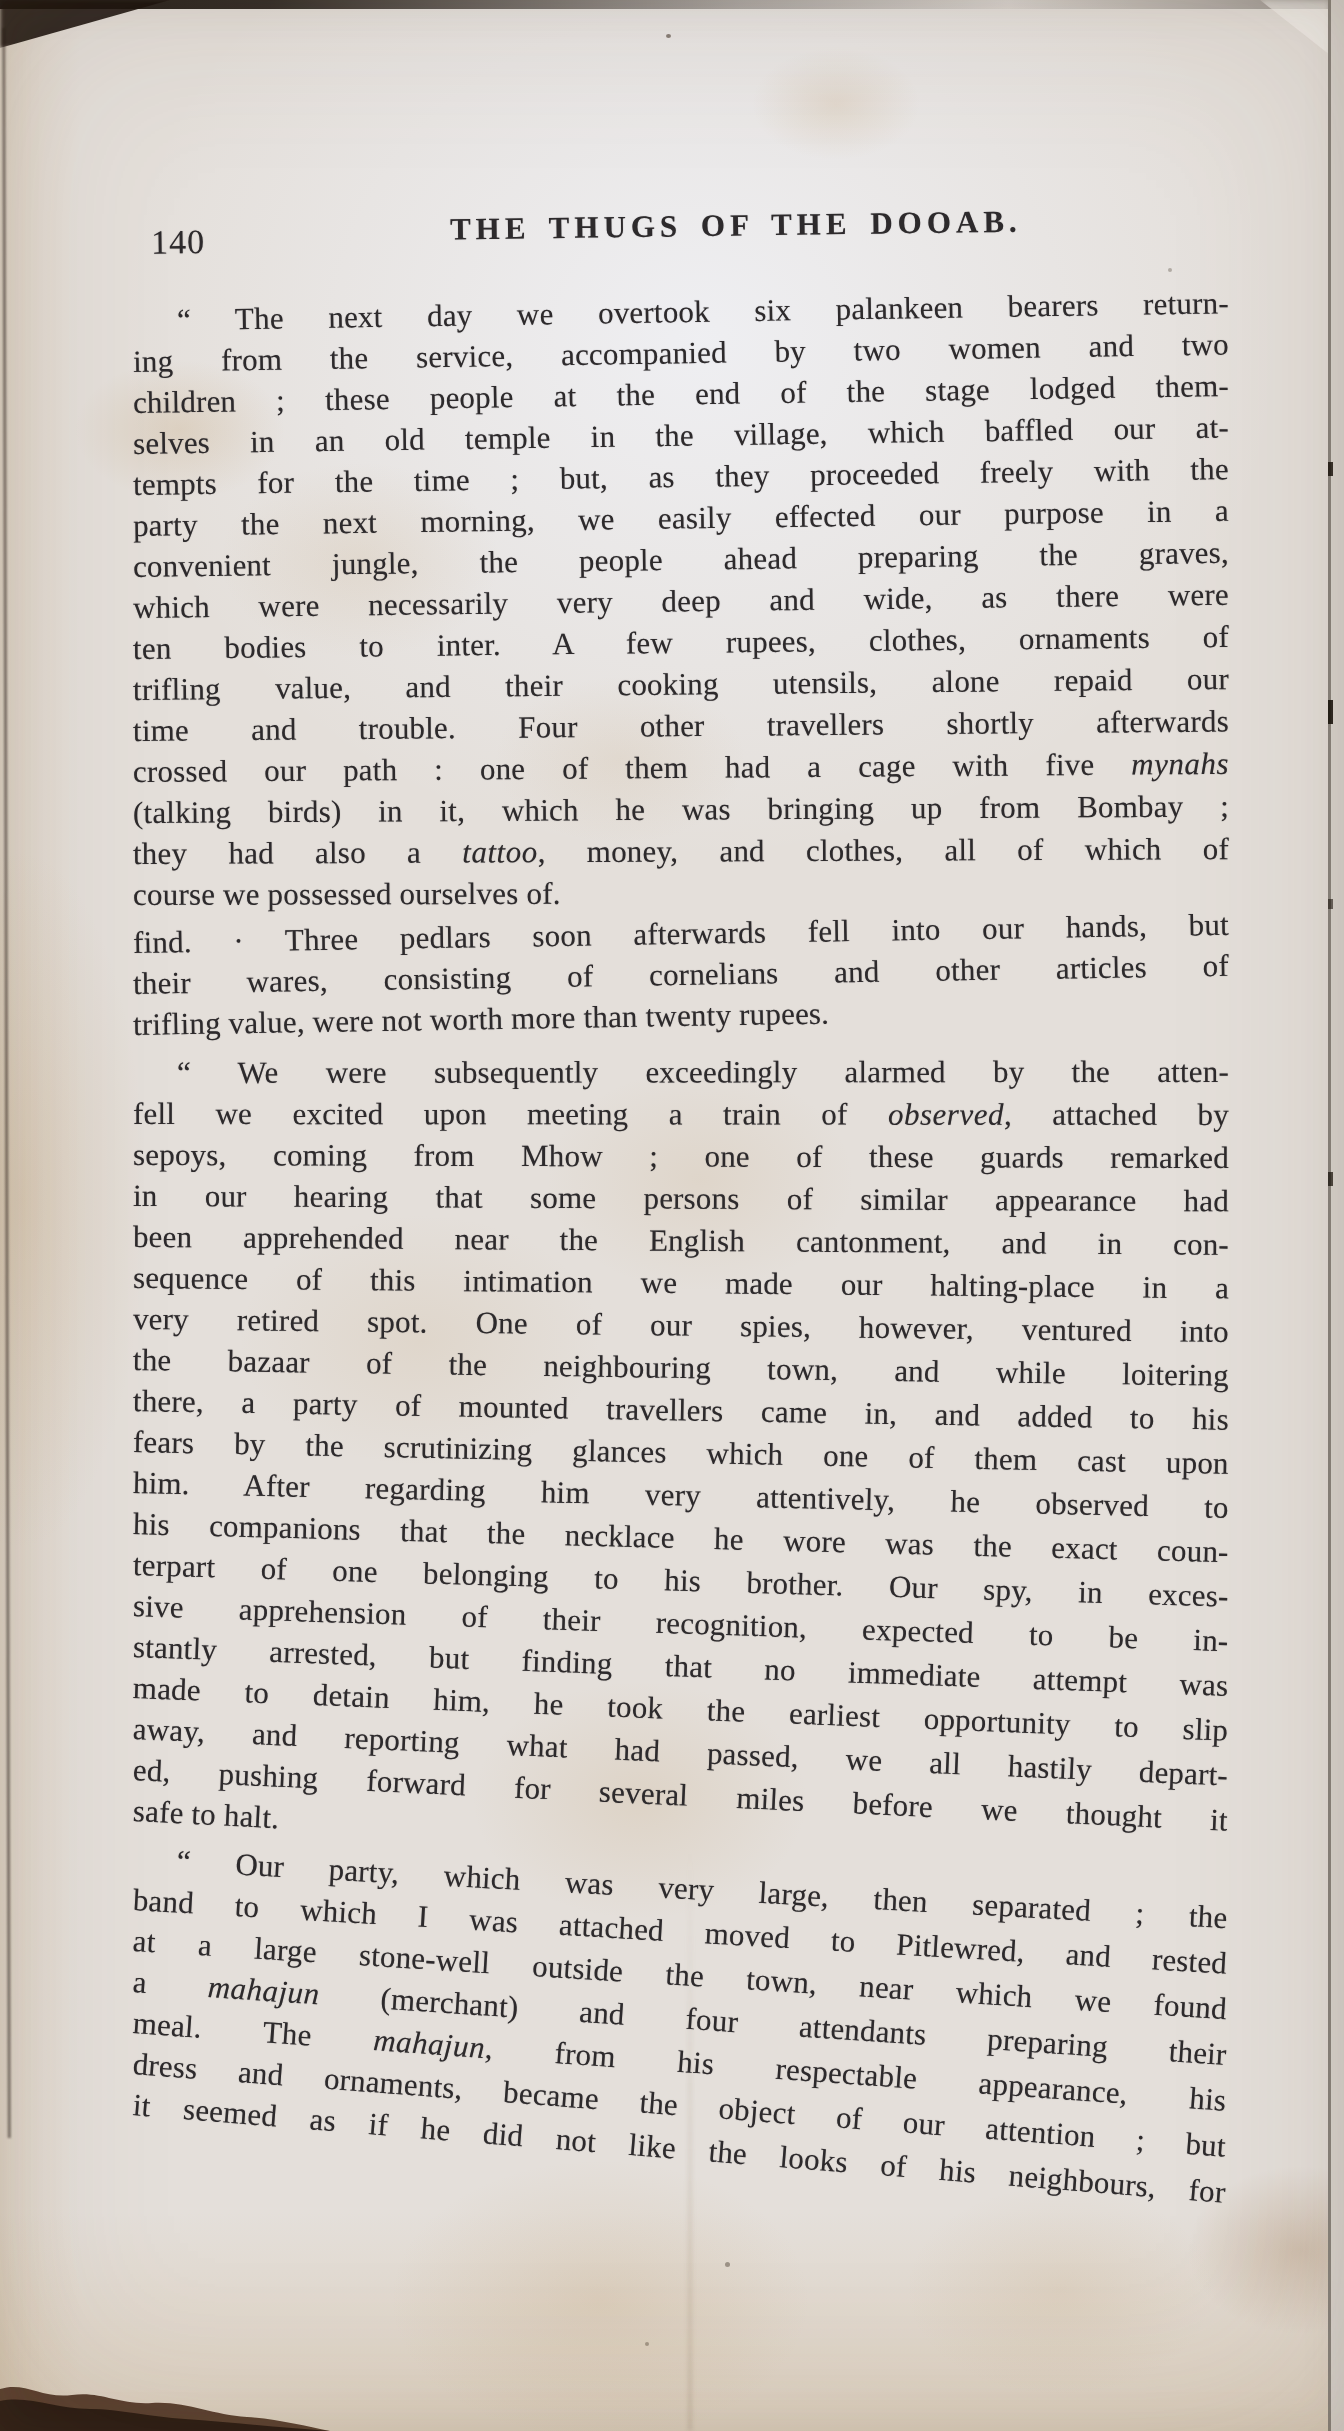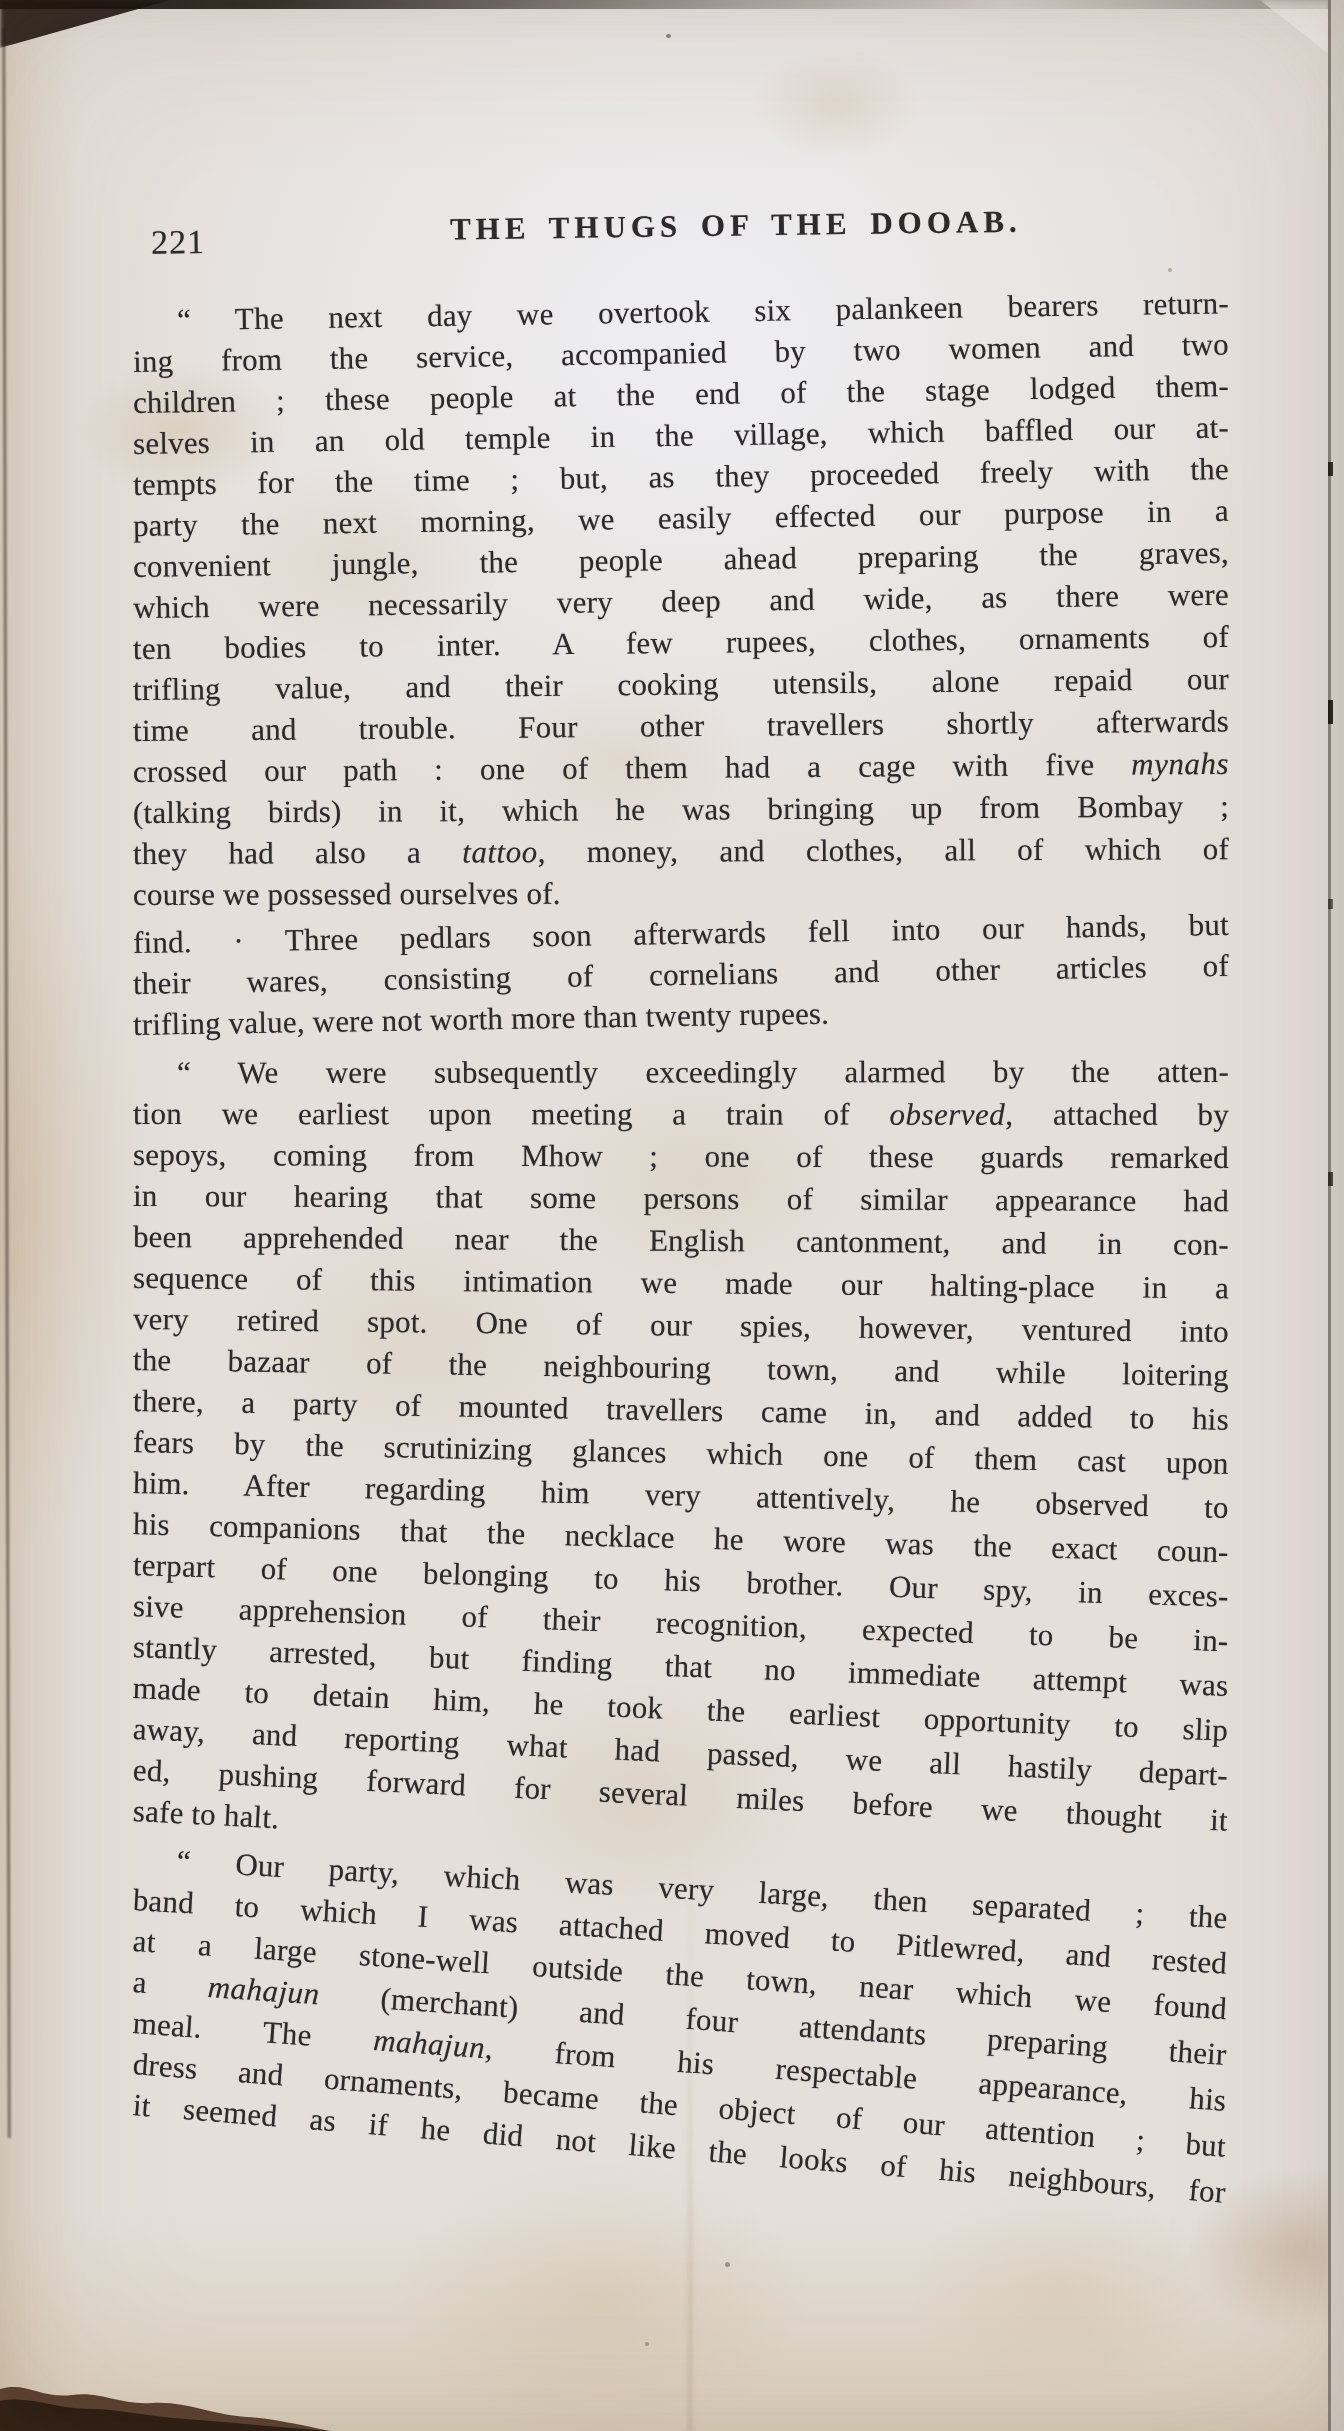--- a/index.html
+++ b/index.html
@@ -91,21 +91,21 @@
   <div class="speck s2"></div>
   <div class="speck s3"></div>
   <div class="speck s4"></div>
 
   <svg class="bottom-wave" viewBox="0 0 330 52" xmlns="http://www.w3.org/2000/svg">
     <path d="M0,10 C25,2 42,20 72,16 C102,12 118,26 152,24 C187,22 212,36 247,38 C277,40 305,47 330,52 L0,52 Z" fill="#4a2f1f" opacity="0.9"></path>
     <path d="M0,22 C30,16 55,30 90,30 C120,30 150,38 185,40 C230,43 280,49 330,52 L0,52 Z" fill="#20130c" opacity="0.85"></path>
   </svg>
 
   <div class="header">
-    <span class="page-number">221</span>
+    <span class="page-number">140</span>
     <div class="running-title">THE THUGS OF THE DOOAB.</div>
   </div>
 
   <div class="text-block">
       <div class="paragraph">
         <div class="line indent" style="transform: rotate(-0.929deg);"><span>“ The next day we overtook six palankeen bearers return-</span></div>
         <div class="line" style="transform: rotate(-0.912deg);"><span>ing from the service, accompanied by two women and two</span></div>
         <div class="line" style="transform: rotate(-0.889deg);"><span>children ; these people at the end of the stage lodged them-</span></div>
         <div class="line" style="transform: rotate(-0.861deg);"><span>selves in an old temple in the village, which baffled our at-</span></div>
         <div class="line" style="transform: rotate(-0.827deg);"><span>tempts for the time ; but, as they proceeded freely with the</span></div>
@@ -120,21 +120,21 @@
         <div class="line" style="transform: rotate(-0.254deg);"><span>they had also a </span><i>tattoo</i><span>, money, and clothes, all of which of</span></div>
         <div class="line para-end" style="transform: rotate(-0.159deg);"><span>course we possessed ourselves of.</span></div>
       </div>
       <div class="paragraph">
         <div class="line" style="transform: rotate(-0.95deg);"><span>find. · Three pedlars soon afterwards fell into our hands, but</span></div>
         <div class="line" style="transform: rotate(-0.948deg);"><span>their wares, consisting of cornelians and other articles of</span></div>
         <div class="line para-end" style="transform: rotate(-0.941deg);"><span>trifling value, were not worth more than twenty rupees.</span></div>
       </div>
       <div class="paragraph">
         <div class="line indent" style="transform: rotate(-0.059deg);"><span>“ We were subsequently exceedingly alarmed by the atten-</span></div>
-        <div class="line" style="transform: rotate(0.049deg);"><span>tion we earliest upon meeting a train of </span><i>observed</i><span>, attached by</span></div>
+        <div class="line" style="transform: rotate(0.049deg);"><span>fell we excited upon meeting a train of </span><i>observed</i><span>, attached by</span></div>
         <div class="line" style="transform: rotate(0.162deg);"><span>sepoys, coming from Mhow ; one of these guards remarked</span></div>
         <div class="line" style="transform: rotate(0.282deg);"><span>in our hearing that some persons of similar appearance had</span></div>
         <div class="line" style="transform: rotate(0.409deg);"><span>been apprehended near the English cantonment, and in con-</span></div>
         <div class="line" style="transform: rotate(0.542deg);"><span>sequence of this intimation we made our halting-place in a</span></div>
         <div class="line" style="transform: rotate(0.681deg);"><span>very retired spot. One of our spies, however, ventured into</span></div>
         <div class="line" style="transform: rotate(0.827deg);"><span>the bazaar of the neighbouring town, and while loitering</span></div>
         <div class="line" style="transform: rotate(0.98deg);"><span>there, a party of mounted travellers came in, and added to his</span></div>
         <div class="line" style="transform: rotate(1.139deg);"><span>fears by the scrutinizing glances which one of them cast upon</span></div>
         <div class="line" style="transform: rotate(1.304deg);"><span>him. After regarding him very attentively, he observed to</span></div>
         <div class="line" style="transform: rotate(1.477deg);"><span>his companions that the necklace he wore was the exact coun-</span></div>

